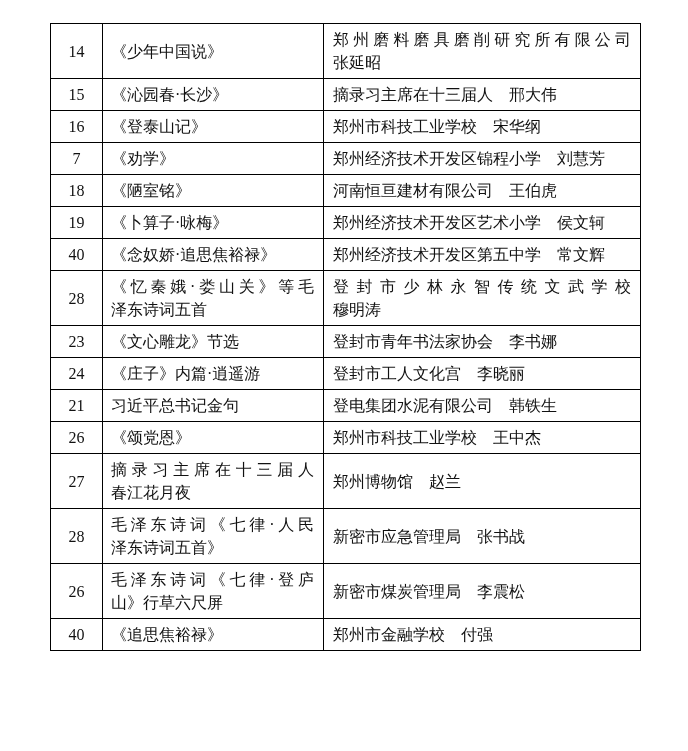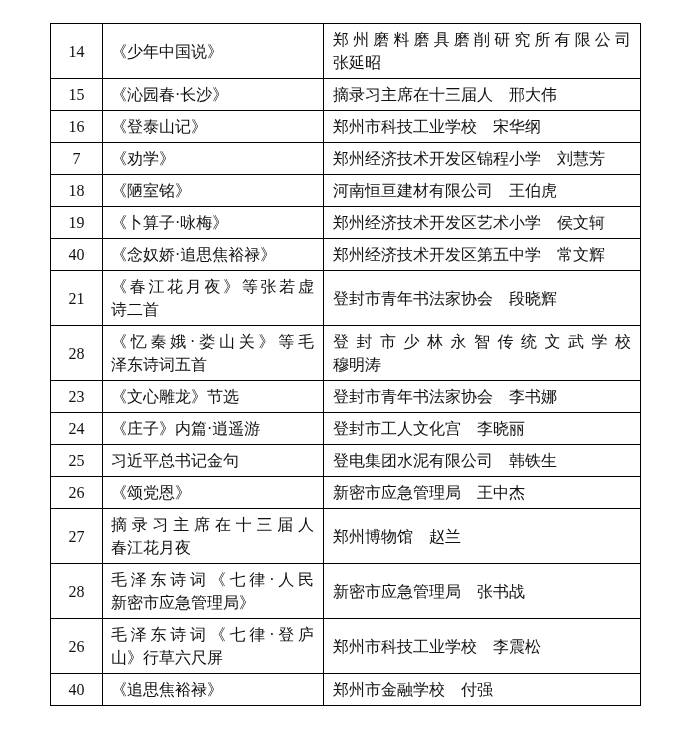--- a/index.html
+++ b/index.html
@@ -127,30 +127,20 @@
         <tr>
     <td class="col-no">40</td>
     <td class="col-work">
             <div class="line">《念奴娇·追思焦裕禄》</div>
           </td>
     <td class="col-author">
             <div class="line">郑州经济技术开发区第五中学　常文辉</div>
           </td>
   </tr>
         <tr>
-    <td class="col-no">21</td>
-    <td class="col-work">
-            <div class="line jline">《春江花月夜》等张若虚</div>
-            <div class="line">诗二首</div>
-          </td>
-    <td class="col-author">
-            <div class="line">登封市青年书法家协会　段晓辉</div>
-          </td>
-  </tr>
-        <tr>
     <td class="col-no">28</td>
     <td class="col-work">
             <div class="line jline">《忆秦娥·娄山关》等毛</div>
             <div class="line">泽东诗词五首</div>
           </td>
     <td class="col-author">
             <div class="line jline">登封市少林永智传统文武学校</div>
             <div class="line">穆明涛</div>
           </td>
   </tr>
@@ -166,65 +156,65 @@
         <tr>
     <td class="col-no">24</td>
     <td class="col-work">
             <div class="line">《庄子》内篇·逍遥游</div>
           </td>
     <td class="col-author">
             <div class="line">登封市工人文化宫　李晓丽</div>
           </td>
   </tr>
         <tr>
-    <td class="col-no">25</td>
+    <td class="col-no">21</td>
     <td class="col-work">
             <div class="line">习近平总书记金句</div>
           </td>
     <td class="col-author">
             <div class="line">登电集团水泥有限公司　韩铁生</div>
           </td>
   </tr>
         <tr>
     <td class="col-no">26</td>
     <td class="col-work">
             <div class="line">《颂党恩》</div>
           </td>
     <td class="col-author">
-            <div class="line">新密市应急管理局　王中杰</div>
+            <div class="line">郑州市科技工业学校　王中杰</div>
           </td>
   </tr>
         <tr>
     <td class="col-no">27</td>
     <td class="col-work">
             <div class="line jline">摘录习主席在十三届人</div>
             <div class="line">春江花月夜</div>
           </td>
     <td class="col-author">
             <div class="line">郑州博物馆　赵兰</div>
           </td>
   </tr>
         <tr>
     <td class="col-no">28</td>
     <td class="col-work">
             <div class="line jline">毛泽东诗词《七律·人民</div>
-            <div class="line">新密市应急管理局》</div>
+            <div class="line">泽东诗词五首》</div>
           </td>
     <td class="col-author">
             <div class="line">新密市应急管理局　张书战</div>
           </td>
   </tr>
         <tr>
     <td class="col-no">26</td>
     <td class="col-work">
             <div class="line jline">毛泽东诗词《七律·登庐</div>
             <div class="line">山》行草六尺屏</div>
           </td>
     <td class="col-author">
-            <div class="line">郑州市科技工业学校　李震松</div>
+            <div class="line">新密市煤炭管理局　李震松</div>
           </td>
   </tr>
         <tr>
     <td class="col-no">40</td>
     <td class="col-work">
             <div class="line">《追思焦裕禄》</div>
           </td>
     <td class="col-author">
             <div class="line">郑州市金融学校　付强</div>
           </td>

